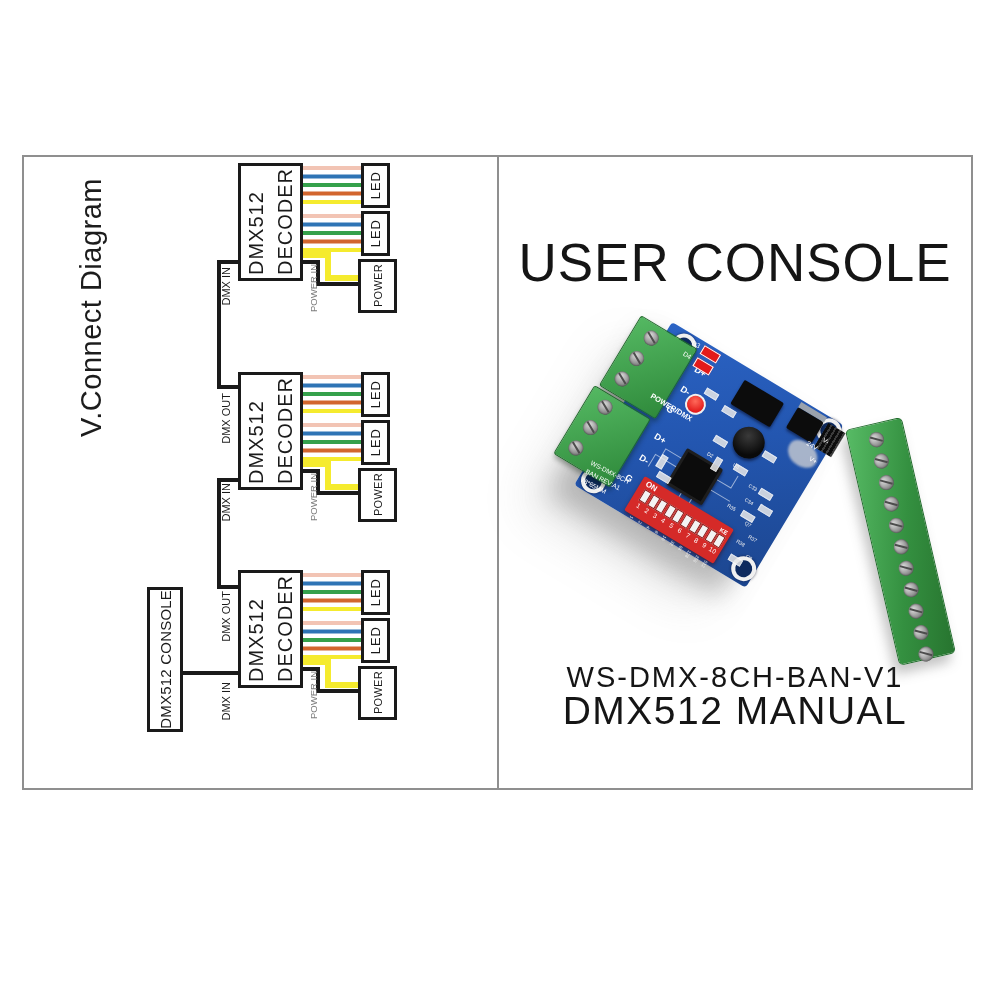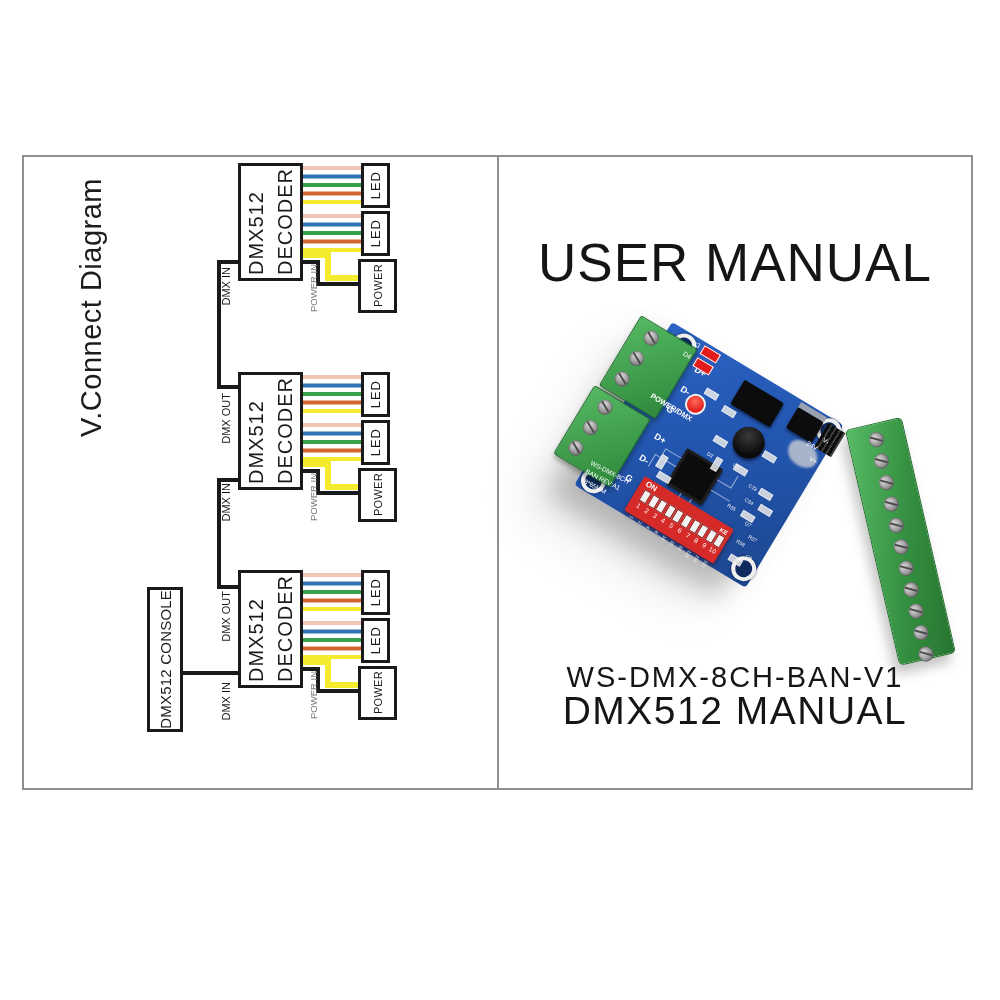--- a/index.html
+++ b/index.html
@@ -211,21 +211,21 @@
       <div class="vwrap lab" style="left:194px;top:522px;width:16px;height:44px;">
         <span class="vtext">DMX IN</span>
         </div>
 
       <div class="box console" style="left:123px;top:430px;width:36px;height:145px;">
         <span class="vtext">DMX512 CONSOLE</span>
       </div>
     </div>
 
     <div class="panel-right">
-      <div class="heading">USER MANUAL</div>
+      <div class="heading">USER CONSOLE</div>
 
       <div class="board">
 
         <div class="hole" style="left:10px;top:2px;"></div>
         <div class="hole" style="left:178px;top:0px;"></div>
         <div class="hole" style="left:176px;top:162px;"></div>
         <div class="hole" style="left:2px;top:164px;"></div>
 
         <div class="tblock" style="left:-30px;top:10px;height:80px;">
           <div class="screw" style="left:12px;top:6px;"></div>

